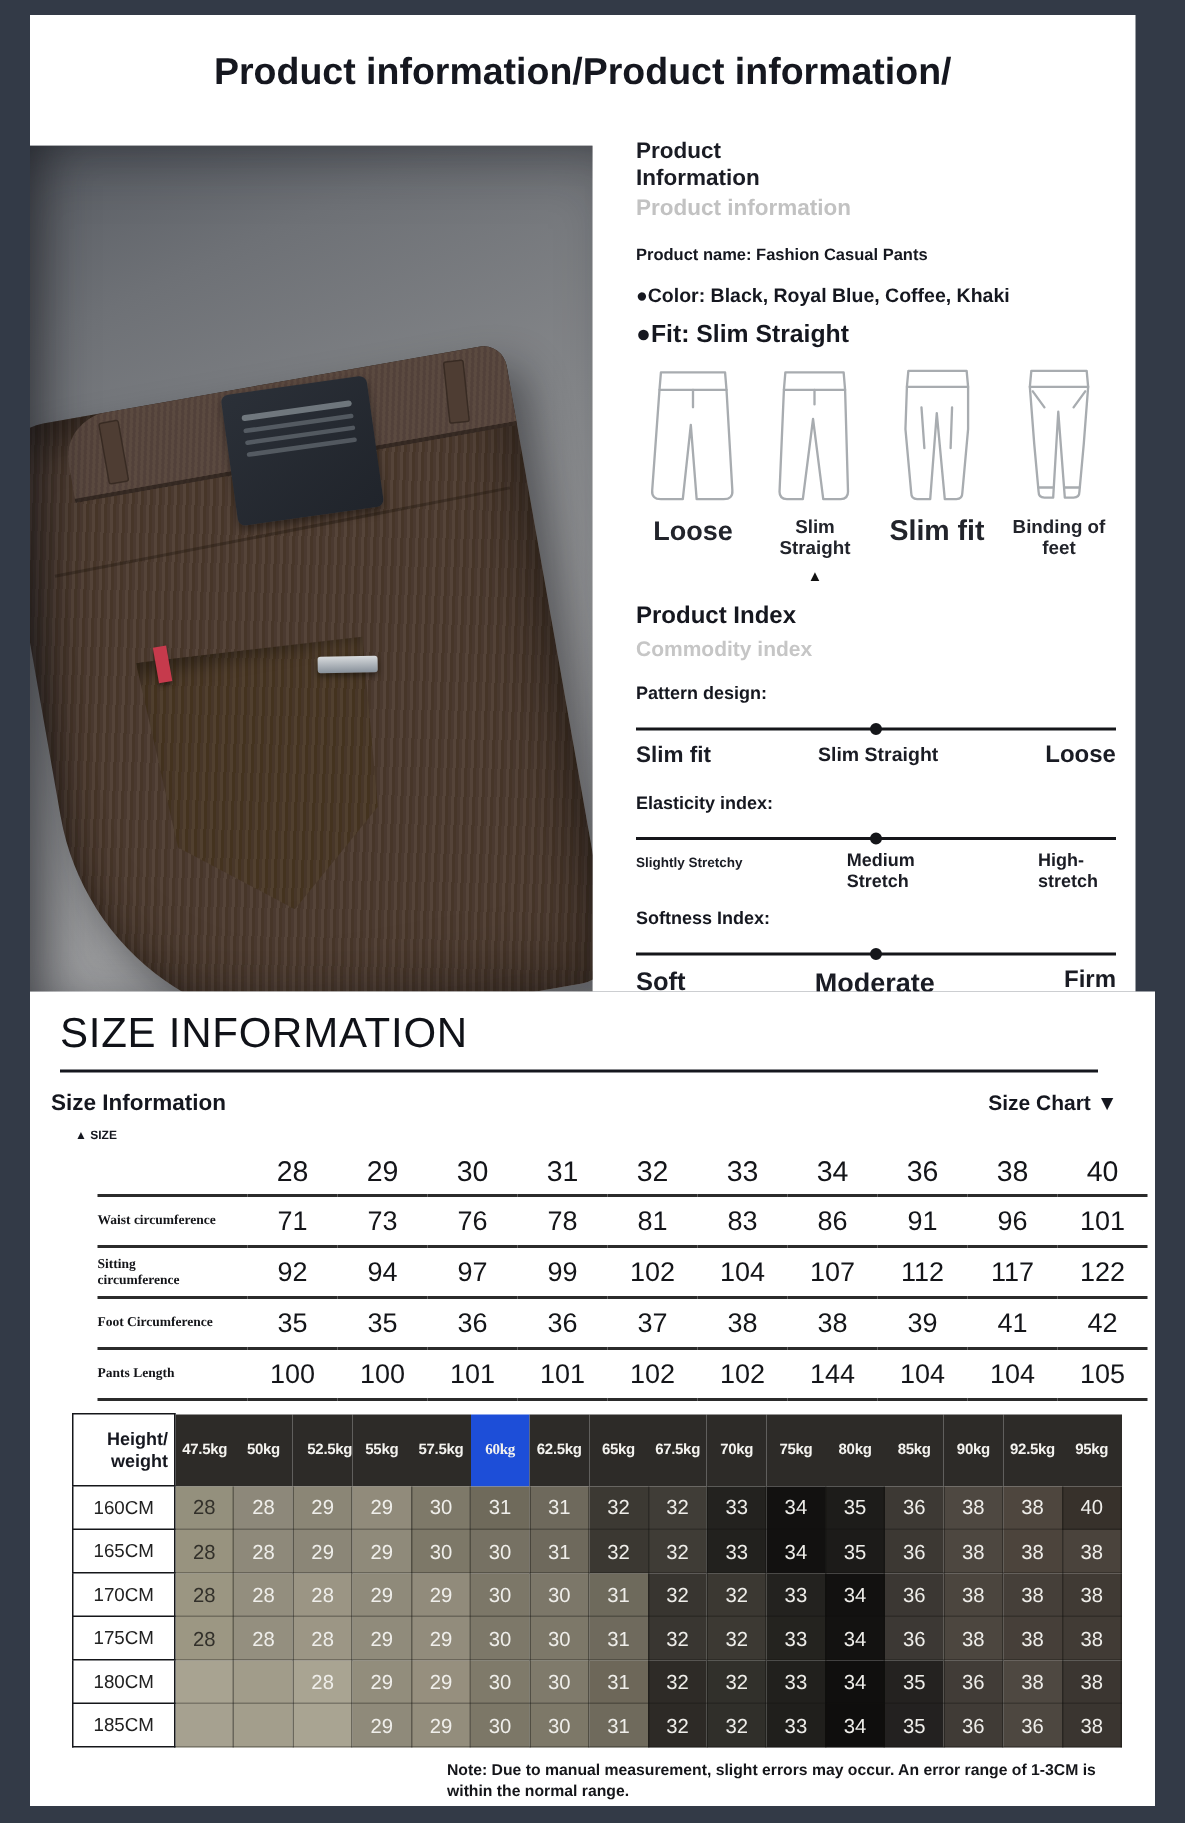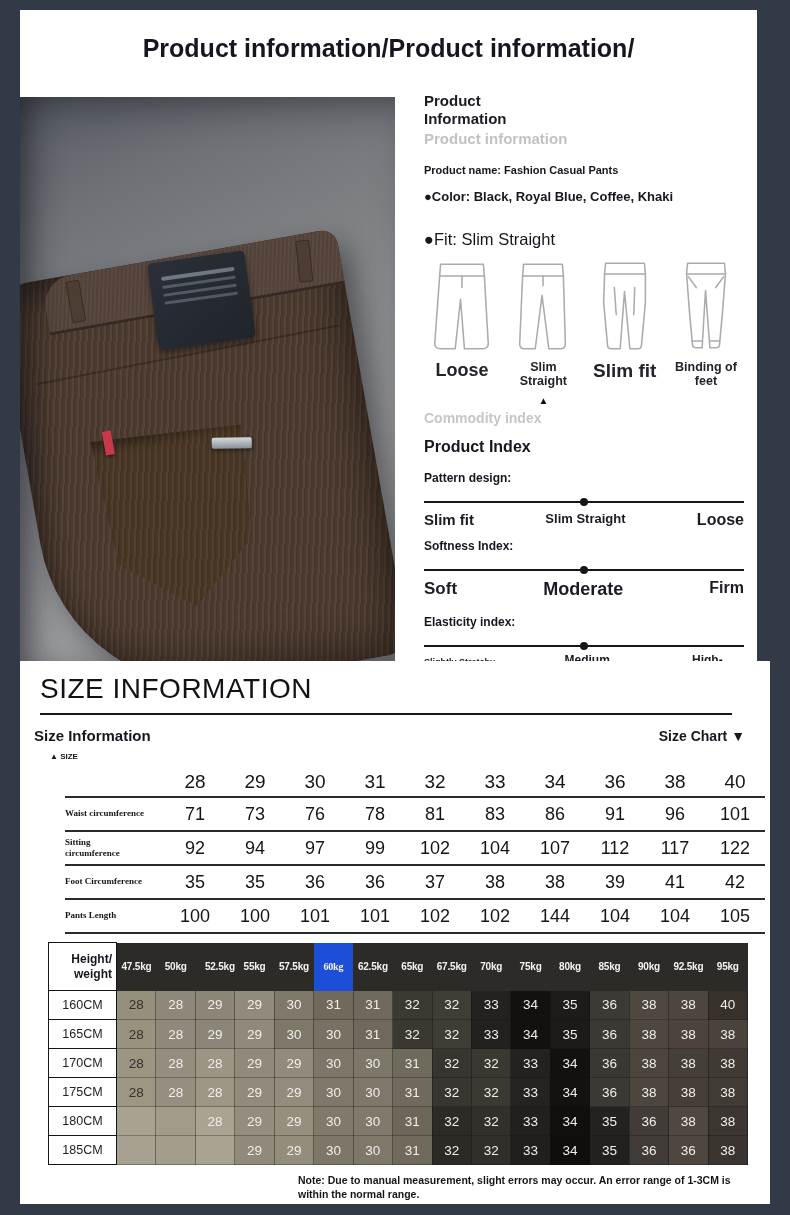--- a/index.html
+++ b/index.html
@@ -46,21 +46,21 @@
   .red-tag { position:absolute; top:160px; left:80px; width:9px; height:24px; background:#c63a4c; box-shadow:0 2px 3px rgba(0,0,0,.4); }
   .plate { position:absolute; top:188px; left:186px; width:40px; height:11px; border-radius:2px; transform:rotate(9deg);
     background:linear-gradient(180deg,#d8dbdd,#87909a); box-shadow:0 2px 4px rgba(0,0,0,.45); }
 
   
   .right-col { position:absolute; left:404px; top:6px; width:320px; }
   .p-heading { font-size:15px; font-weight:bold; width:100px; line-height:1.18; color:#1a1c24; }
   .p-sub { font-size:15px; font-weight:bold; color:#c2c2c2; margin-top:3px; }
   .p-name { font-size:11px; font-weight:bold; margin-top:17px; }
   .p-color { font-size:13px; font-weight:bold; margin-top:13px; }
-  .p-fit { font-size:16.5px; font-weight:normal; margin-top:26px; }
+  .p-fit { font-size:16.5px; font-weight:bold; margin-top:10px; }
 
   #fit-diagrams { display:flex; justify-content:space-between; margin-top:8px; }
   .fit-item { display:flex; flex-direction:column; align-items:center; width:76px; }
   .fit-item svg { width:68px; height:100px; }
   .fit-label { font-weight:bold; color:#22242b; margin-top:4px; text-align:center; line-height:1.1; }
   .fl0 { font-size:18px; } .fl1 { font-size:12.5px; } .fl2 { font-size:19px; } .fl3 { font-size:12.5px; max-width:62px; }
   .fit-marker { font-size:10px; margin-top:6px; color:#111; }
 
   #index-heading { font-size:16px; font-weight:bold; margin-top:12px; }
   #index-sub { font-size:14px; font-weight:bold; color:#c6c6c6; margin-top:4px; }
@@ -184,55 +184,55 @@
               <path d="M16 5 H54 L55 16 H15 Z"></path>
               <path d="M17 19 L25 30 M53 19 L45 30"></path>
               <path d="M15 16 L18 55 L21 88 Q21 92 25 92 H31 L34.5 33 L39 92 H45 Q49 92 49 88 L52 55 L55 16"></path>
               <path d="M21 85 H31 M39 85 H49"></path>
             </g>
           </svg>
           <div class="fit-label fl3">Binding of feet</div>
         </div>
       </div>
 
+    <div id="index-heading">Product Index</div>
     <div id="index-sub">Commodity index</div>
-    <div id="index-heading">Product Index</div>
 
     <div id="index-sliders">
         <div class="slider-block sb0">
           <div class="slider-title">Pattern design:</div>
           <div class="slider-track">
             <div class="slider-knob" style="left: 50%;"></div>
           </div>
           <div class="slider-labels">
             <div>Slim fit</div>
             <div>Slim Straight</div>
             <div>Loose</div>
           </div>
         </div>
+        <div class="slider-block sb1">
+          <div class="slider-title">Elasticity index:</div>
+          <div class="slider-track">
+            <div class="slider-knob" style="left: 50%;"></div>
+          </div>
+          <div class="slider-labels">
+            <div>Slightly Stretchy</div>
+            <div>Medium Stretch</div>
+            <div>High-stretch</div>
+          </div>
+        </div>
         <div class="slider-block sb2">
           <div class="slider-title">Softness Index:</div>
           <div class="slider-track">
             <div class="slider-knob" style="left: 50%;"></div>
           </div>
           <div class="slider-labels">
             <div>Soft</div>
             <div>Moderate</div>
             <div>Firm</div>
-          </div>
-        </div>
-        <div class="slider-block sb1">
-          <div class="slider-title">Elasticity index:</div>
-          <div class="slider-track">
-            <div class="slider-knob" style="left: 50%;"></div>
-          </div>
-          <div class="slider-labels">
-            <div>Slightly Stretchy</div>
-            <div>Medium Stretch</div>
-            <div>High-stretch</div>
           </div>
         </div>
       </div>
   </div>
 </div>
 
 <div class="panel" id="size-panel">
   <div id="size-heading">SIZE INFORMATION</div>
   <hr id="size-hr">
   <div id="size-sub-row">

